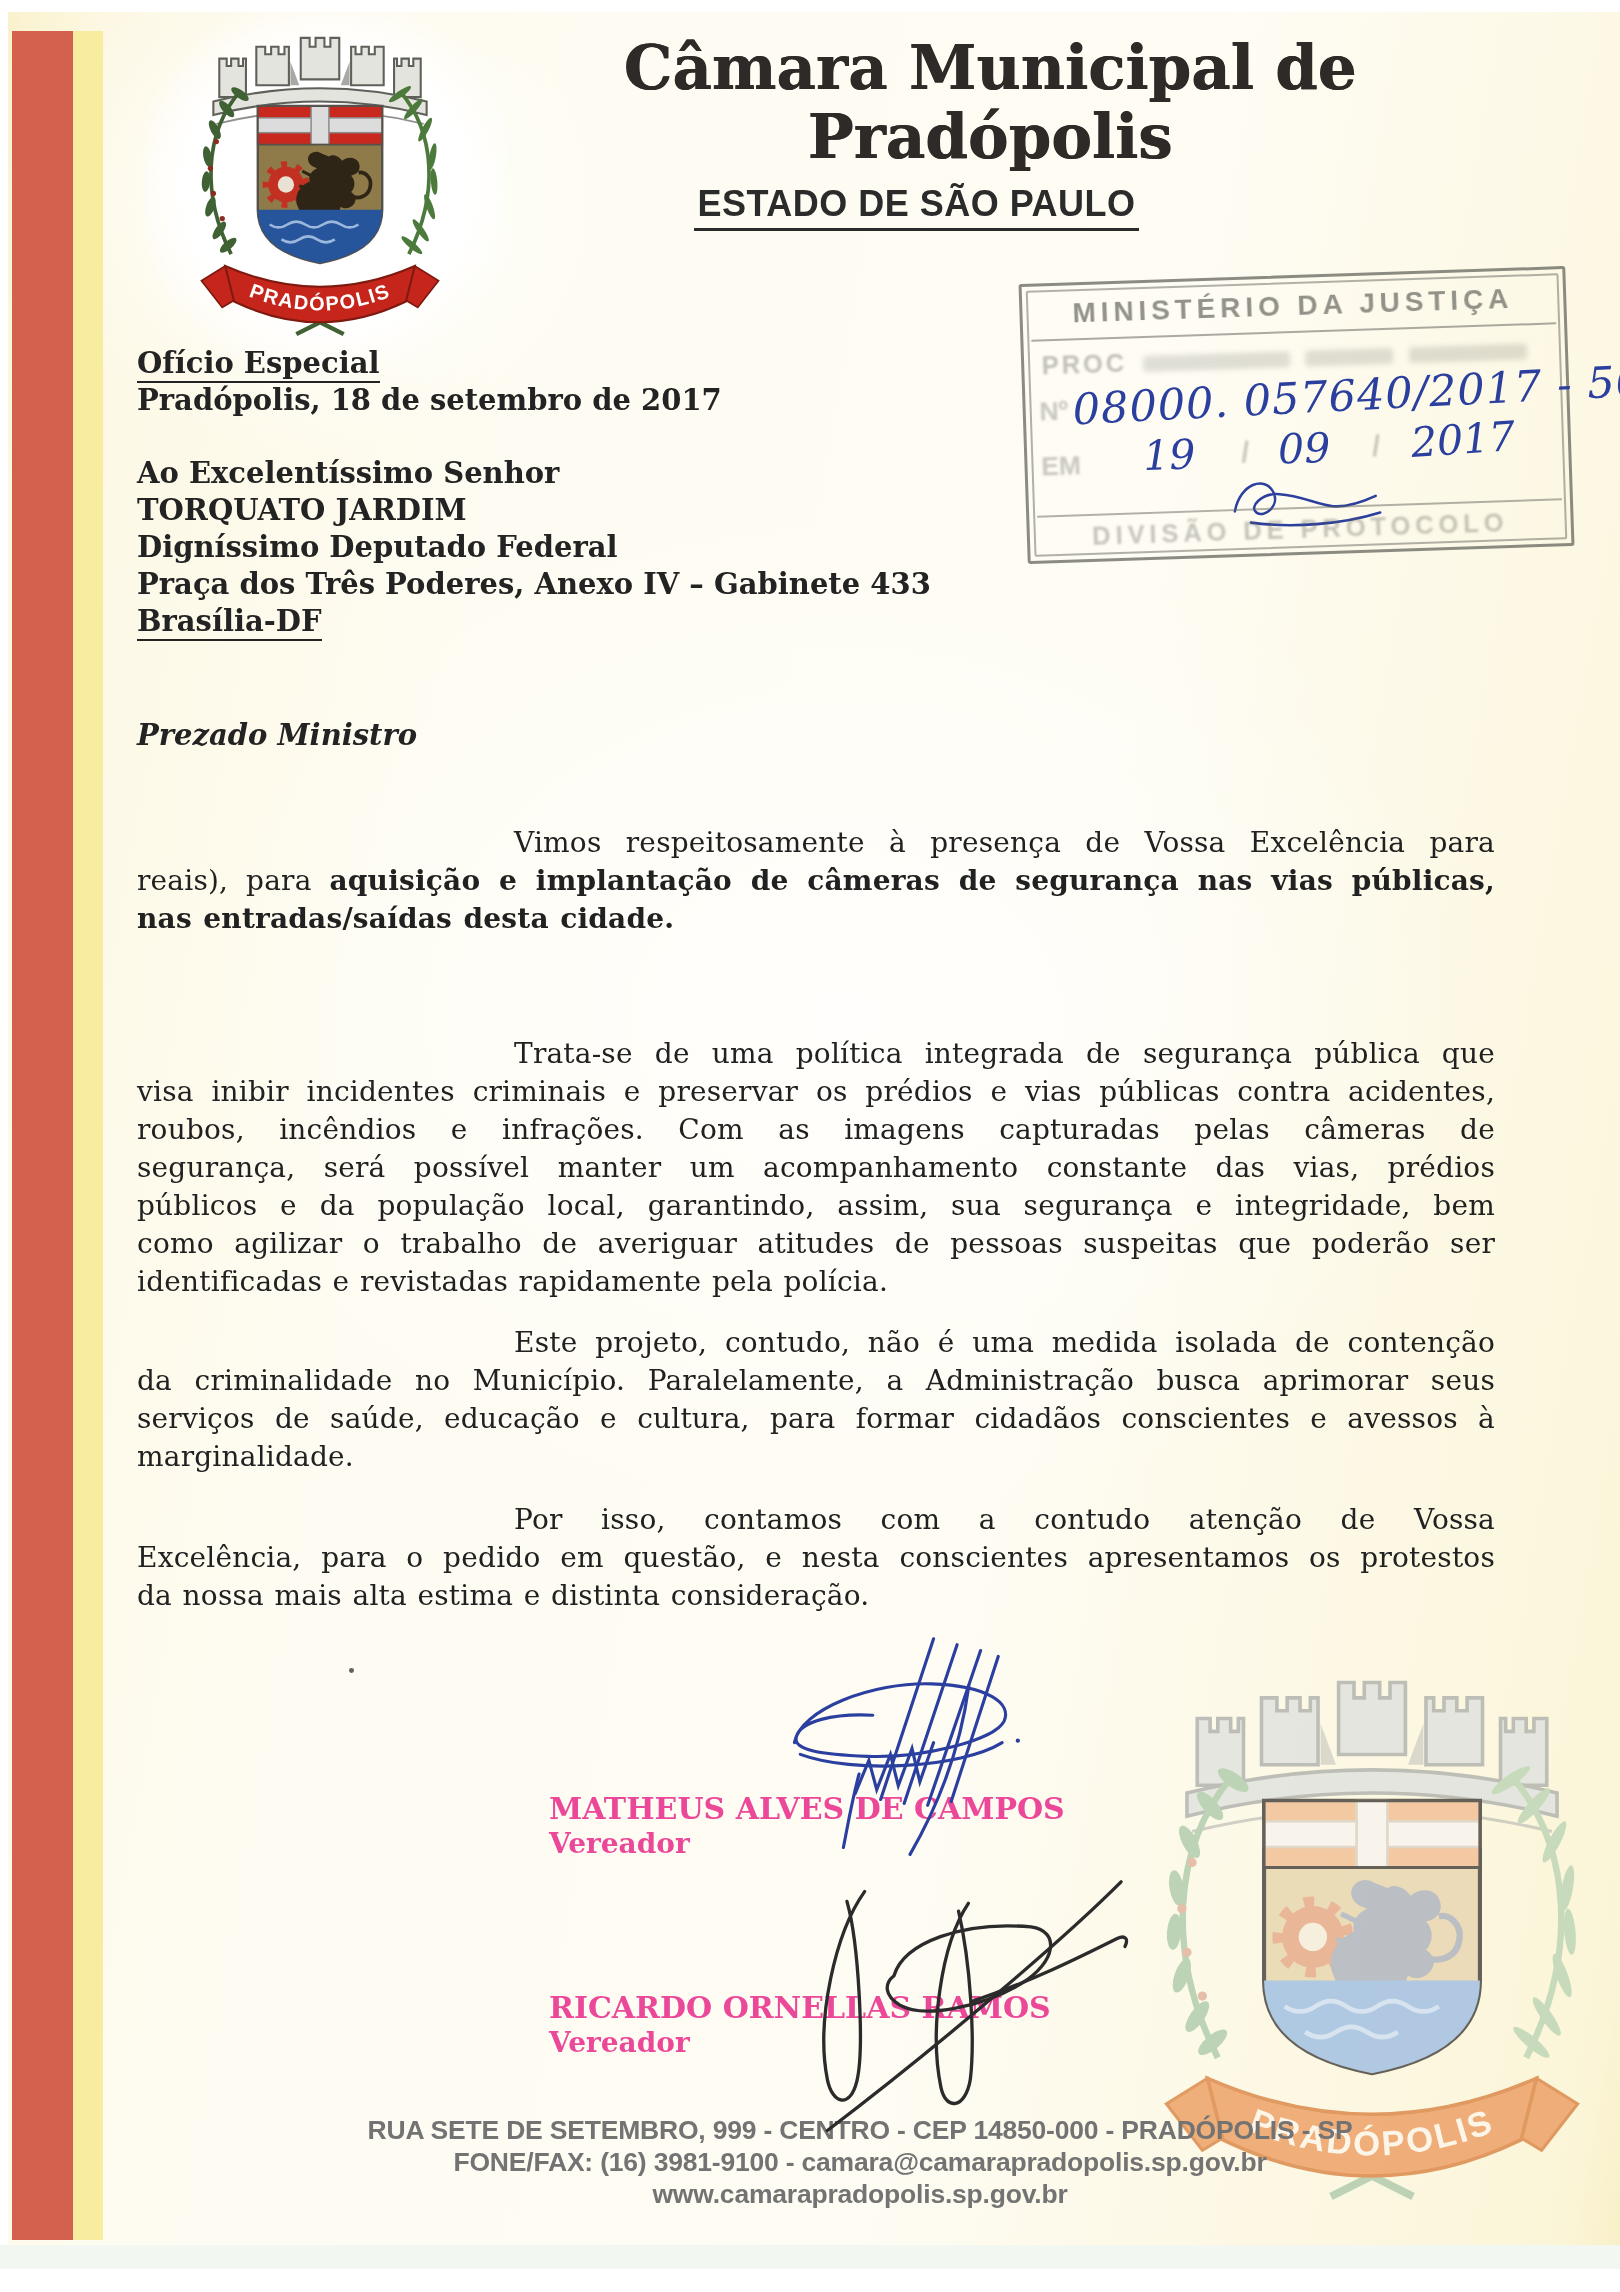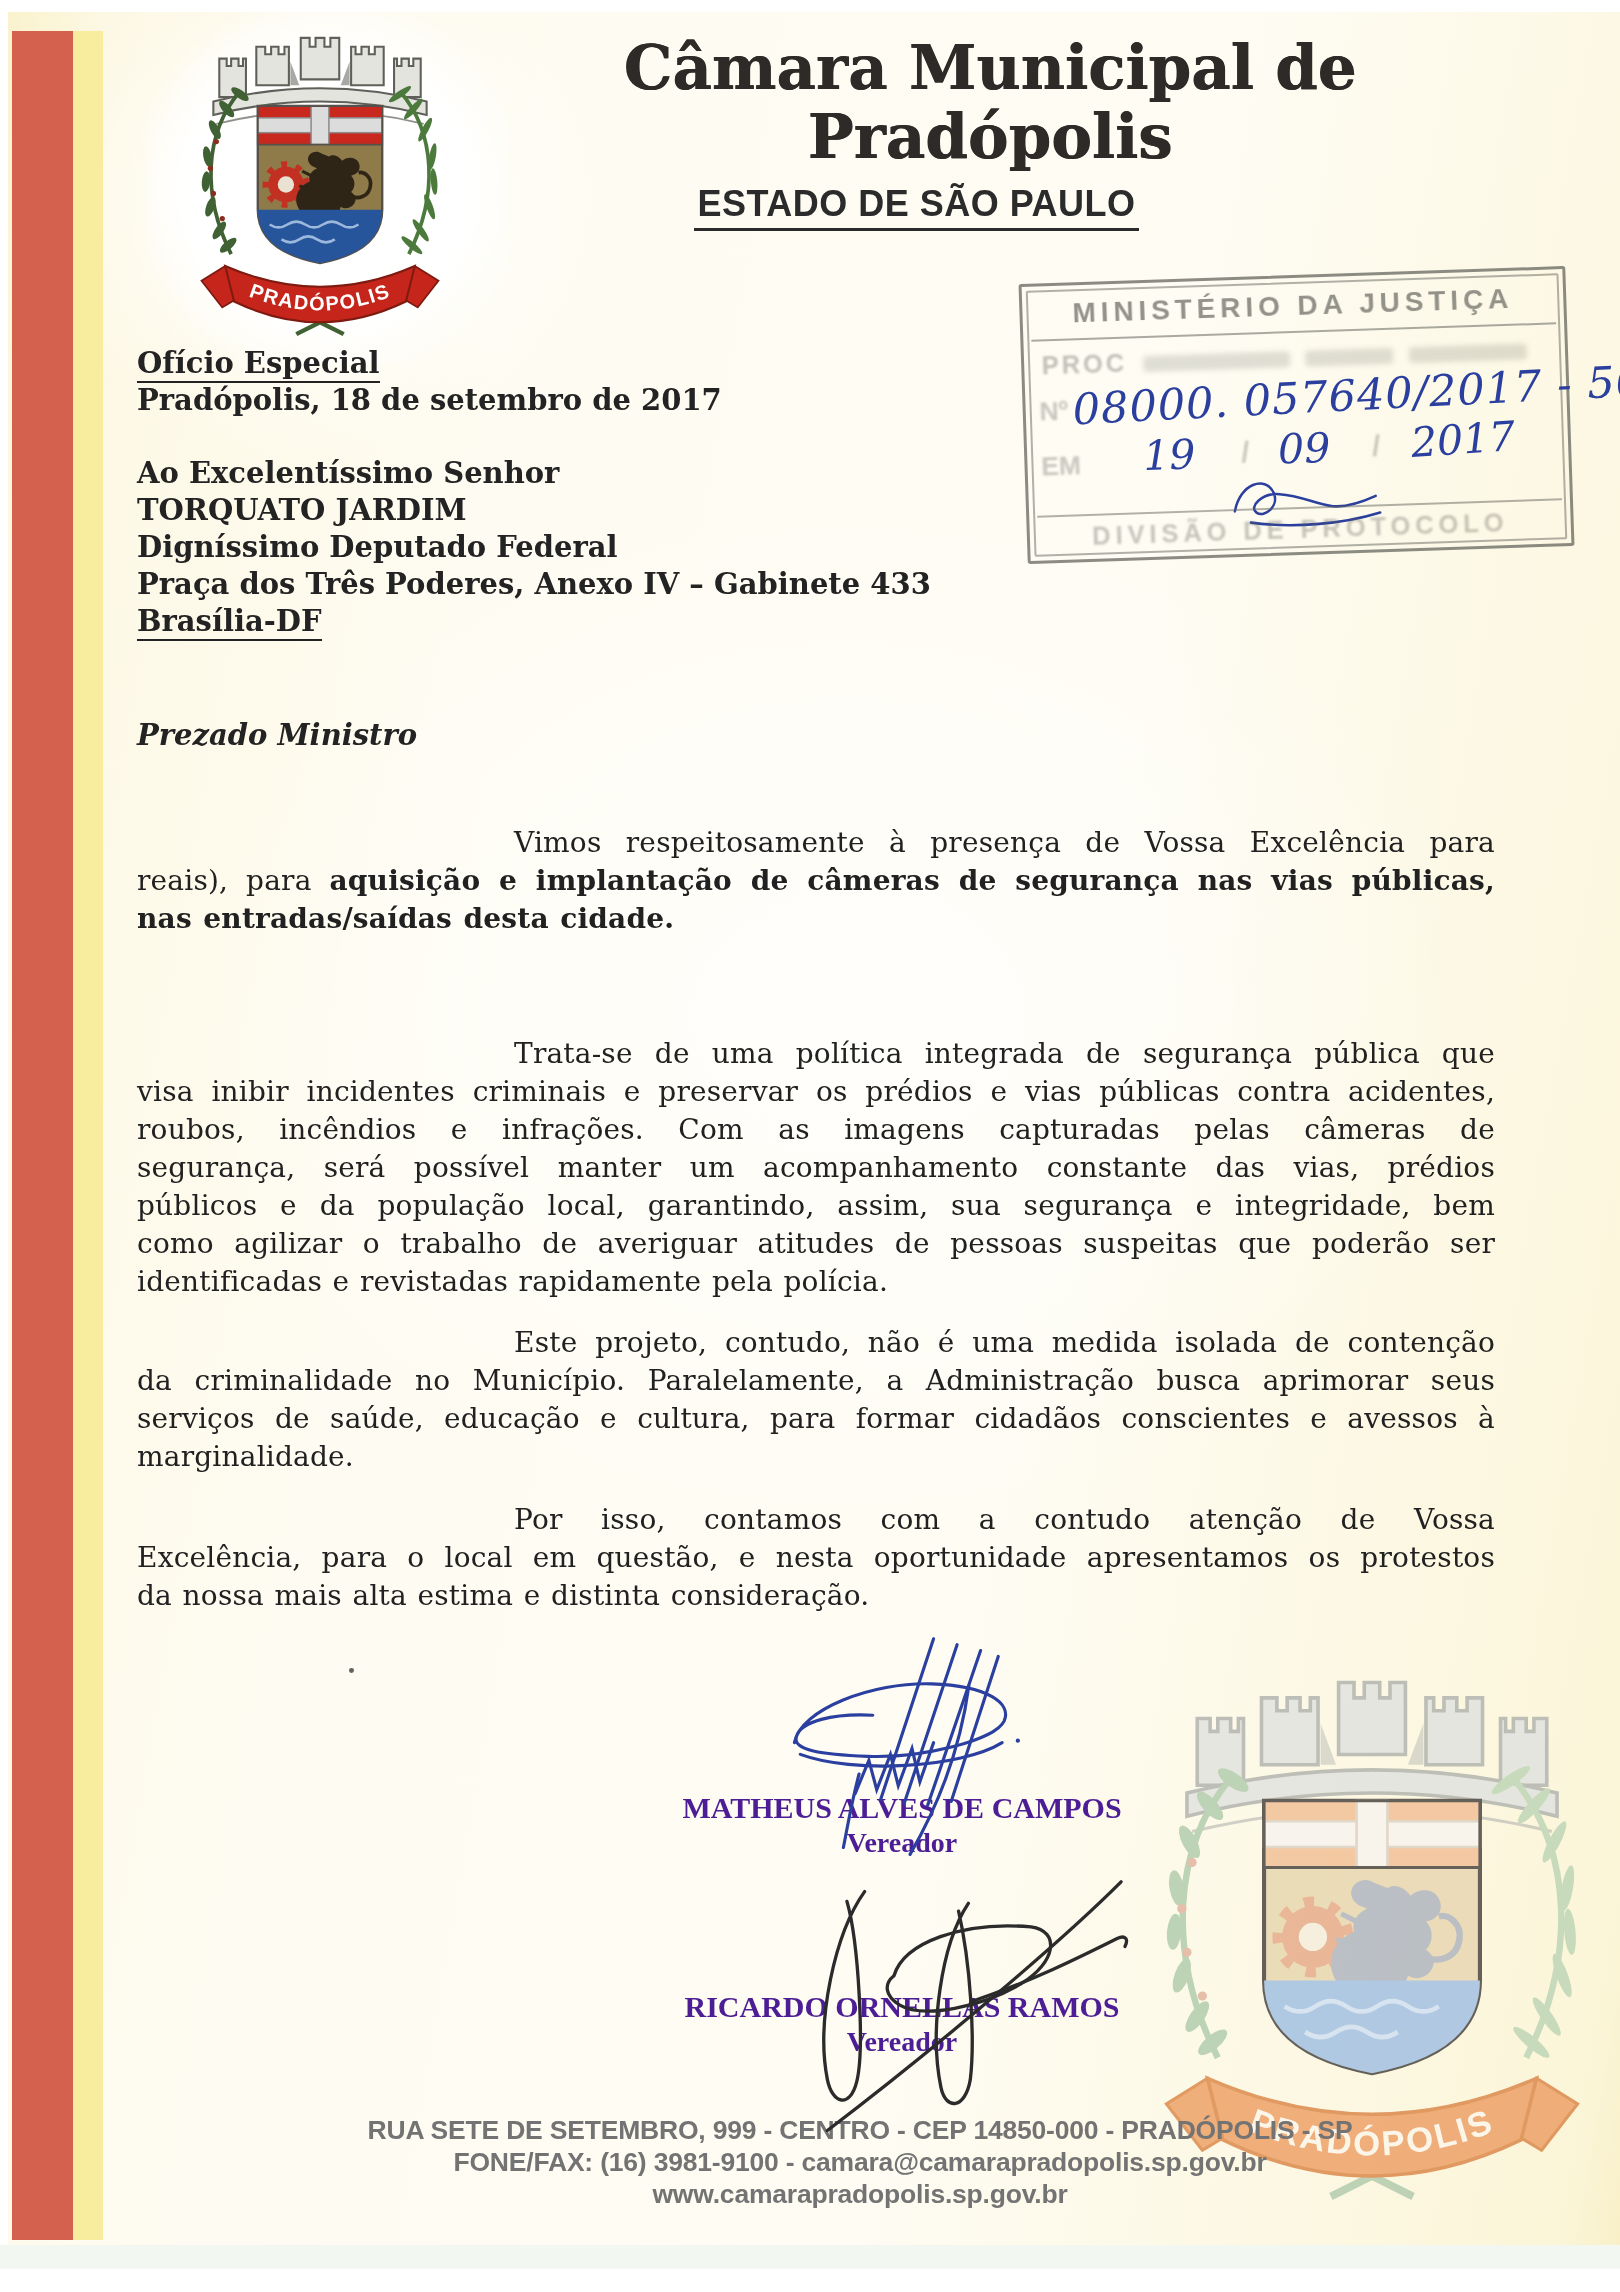--- a/index.html
+++ b/index.html
@@ -58,21 +58,21 @@
         letter-spacing:0.2px;word-spacing:1.5px;z-index:3;}
   .p1{top:824px}.p2{top:1035px}.p3{top:1324px}.p4{top:1501px}
   .line{text-align:justify;text-align-last:justify;}
   .line-left{text-align:right;text-align-last:left;}
   .indent{padding-left:377px;}
   .dot-artifact{position:absolute;left:349px;top:1668px;width:4.9px;height:4.9px;border-radius:50%;
                 background:#3a3a3a;opacity:.8;z-index:3;}
 
   
   .sig-ink{position:absolute;z-index:6;}
-  .signame{position:absolute;left:549px;width:706px;text-align:center;font-weight:bold;color:#4c1d95;z-index:5;font-family:Liberation Serif, serif;}
+  .signame{position:absolute;left:549px;width:706px;text-align:left;font-weight:bold;color:#ec4899;z-index:5;}
   .name-1{top:1791px;font-size:30px;}
   .role-1{top:1827px;font-size:28px;}
   .name-2{top:1990px;font-size:30px;}
   .role-2{top:2026px;font-size:28px;}
 
   
   .watermark{position:absolute;left:1115px;top:1659px;width:514px;height:561px;opacity:.9;z-index:2;}
 
   
   .footer{position:absolute;left:167px;top:2114px;width:1386px;text-align:center;z-index:5;
@@ -239,21 +239,21 @@
 
   <div class="para p3">
     <div class="line indent">Este projeto, contudo, não é uma medida isolada de contenção</div>
     <div class="line">da criminalidade no Município. Paralelamente, a Administração busca aprimorar seus</div>
     <div class="line">serviços de saúde, educação e cultura, para formar cidadãos conscientes e avessos à</div>
     <div class="line-left">marginalidade.</div>
   </div>
 
   <div class="para p4">
     <div class="line indent">Por isso, contamos com a contudo atenção de Vossa</div>
-    <div class="line">Excelência, para o local em questão, e nesta oportunidade apresentamos os protestos</div>
+    <div class="line">Excelência, para o pedido em questão, e nesta conscientes apresentamos os protestos</div>
     <div class="line-left">da nossa mais alta estima e distinta consideração.</div>
   </div>
 
   <div class="dot-artifact"></div>
 
   <svg class="sig-ink" style="left:765px;top:1627px" width="294" height="245" viewBox="0 0 300 250">
     <g fill="none" stroke="#2a3f9f" stroke-width="3.2" stroke-linecap="round">
       <path d="M30,118 C36,84 110,56 170,58 C228,60 252,78 244,96 C234,116 160,134 105,132 C58,130 28,126 32,112 C36,96 70,88 110,90"></path>
       <path d="M36,130 C90,150 200,144 242,118"></path>
       <path d="M118,176 L172,12"></path>

